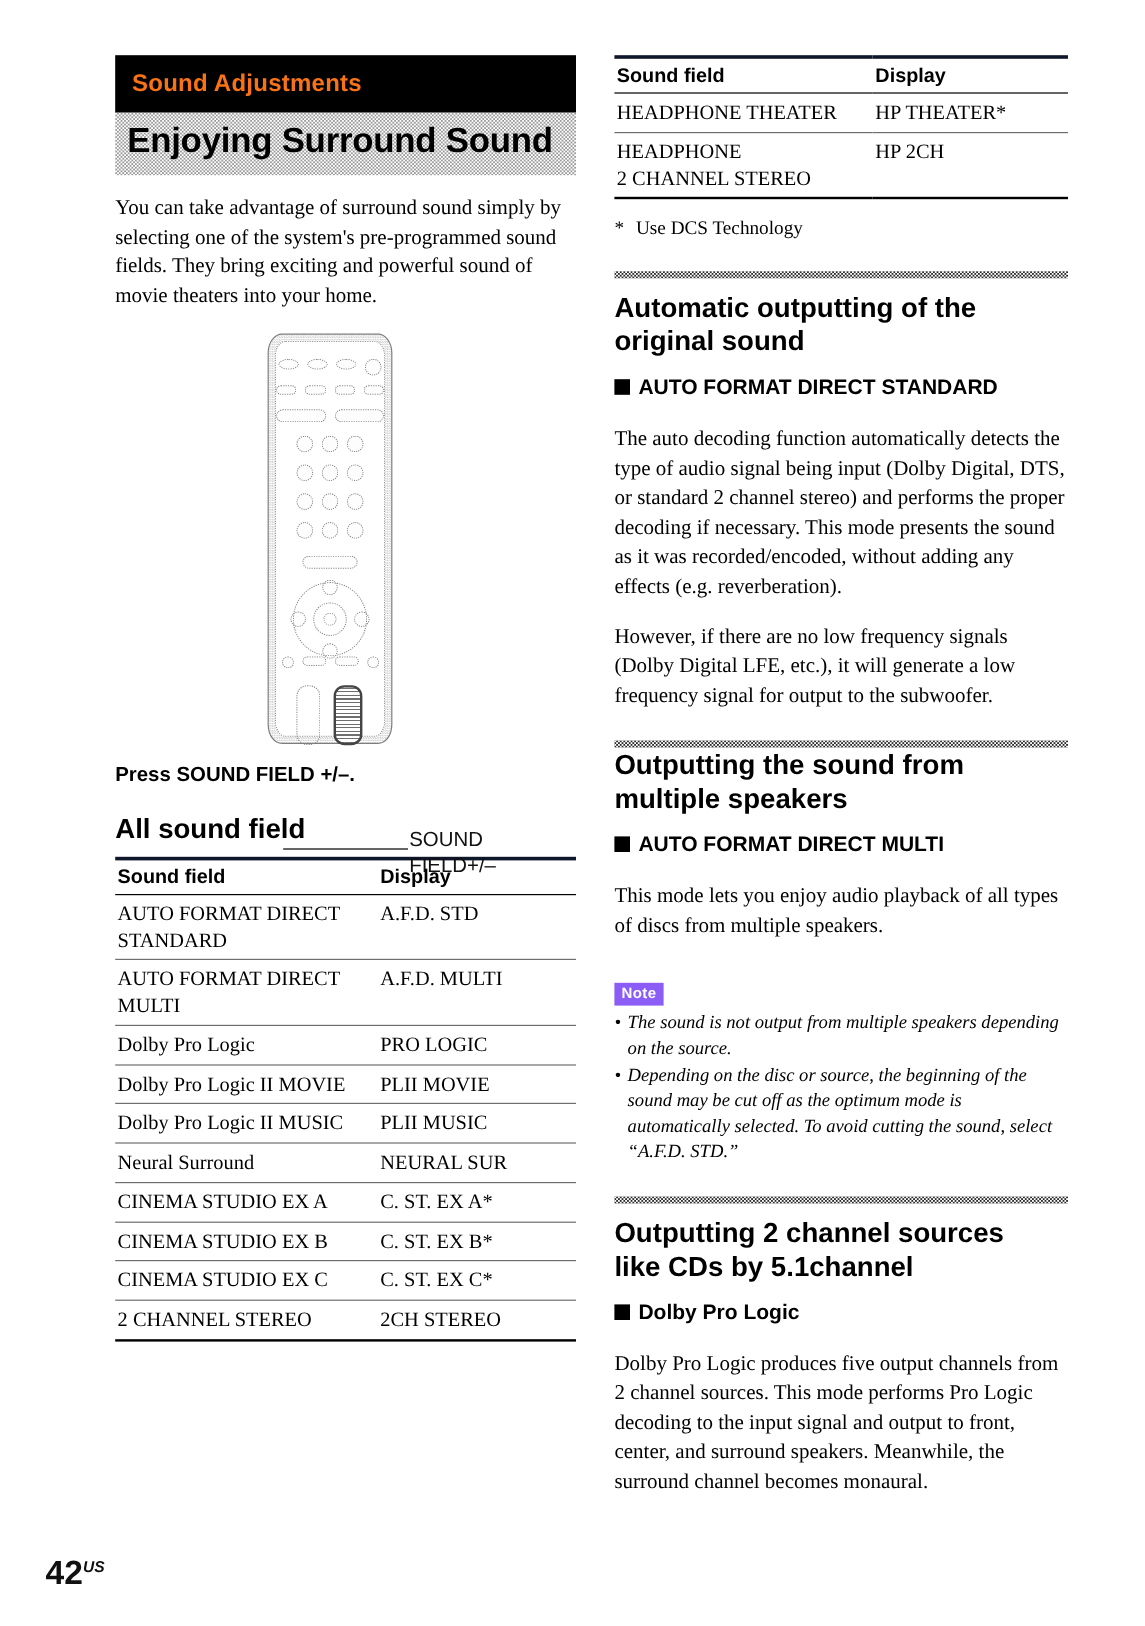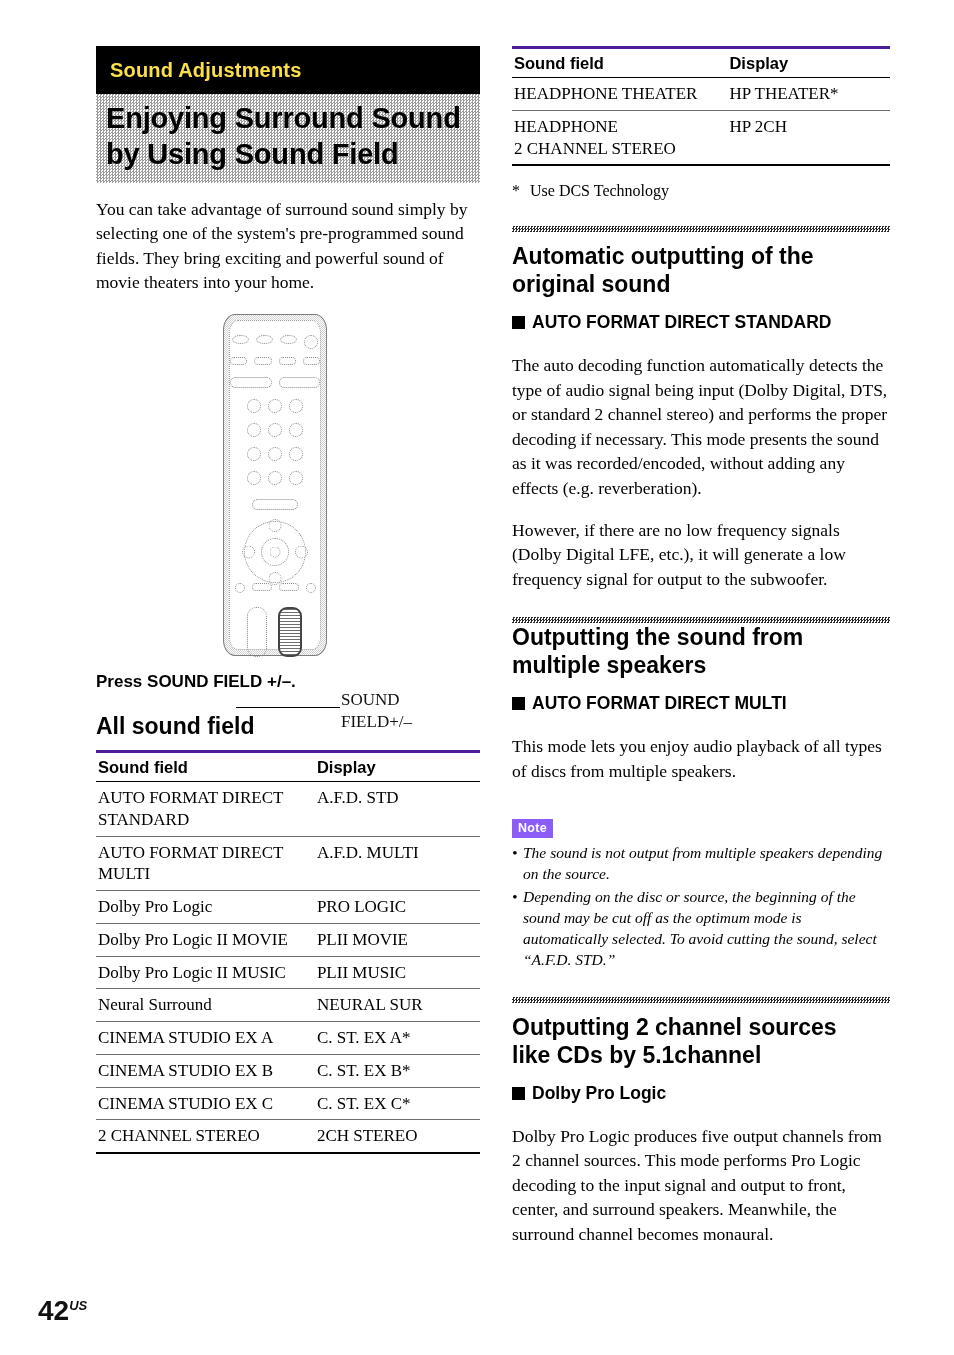--- a/index.html
+++ b/index.html
@@ -25,21 +25,21 @@
   }
   .col-right {
     position: absolute;
     left: 512px; top: 46px;
     width: 378px;
   }
 
   
   .chapter-banner {
     background: #000000;
-    color: #fde047;
+    color: #f97316;
     height: 48px;
     display: flex;
     align-items: center;
     padding-left: 14px;
     box-sizing: border-box;
   }
   .chapter-banner span {
     font-family: "Liberation Sans", sans-serif;
     font-weight: bold;
     font-size: 20px;
@@ -173,21 +173,21 @@
   }
   .callout-line {
     position: absolute;
     left: 236px; top: 707px;
     width: 104px; height: 0;
     border-top: 1px solid #000;
   }
   .callout-label {
     position: absolute;
     left: 341px; top: 689px;
-    font-family: Liberation Serif, serif;
+    font-family: Liberation Sans, sans-serif;
     font-size: 17px;
     line-height: 1.3;
     color: #111;
     white-space: nowrap;
   }
 
   
   .h-bold-sans {
     font-family: "Liberation Sans", sans-serif;
     font-weight: bold;
@@ -231,21 +231,21 @@
   }
   table.sf th, table.sf td {
     text-align: left;
     vertical-align: top;
     padding: 5px 2px 5px 2px;
   }
   table.sf th {
     font-family: "Liberation Sans", sans-serif;
     font-weight: bold;
     font-size: 16.5px;
-    border-top: 3px solid #4c1d95;
+    border-top: 3px solid #0f172a;
     border-bottom: 1px solid #000;
     padding-bottom: 4px;
   }
   table.sf td {
     font-family: "Liberation Serif", serif;
     font-size: 17px;
     line-height: 1.28;
     border-bottom: 1px solid #6e6e6e;
   }
   table.sf tr.last td { border-bottom: 2px solid #000; }
@@ -313,21 +313,20 @@
 <div class="page">
 
   <div class="col-left">
 
     <div class="chapter-banner">
       <span>Sound Adjustments</span>
     </div>
 
     <div class="chapter-title">
       <div class="tline">Enjoying Surround Sound</div>
-      <div class="tline">by Using Sound Field</div>
     </div>
 
     <p class="body-text">You can take advantage of surround sound simply by selecting one of the system's pre-programmed sound fields. They bring exciting and powerful sound of movie theaters into your home.</p>
 
     <div class="figure-wrap">
       <div class="remote">
         <div class="remote-inner">
 
           <div class="btn-row" style="top:14px;">
             <span class="k oval"></span>

